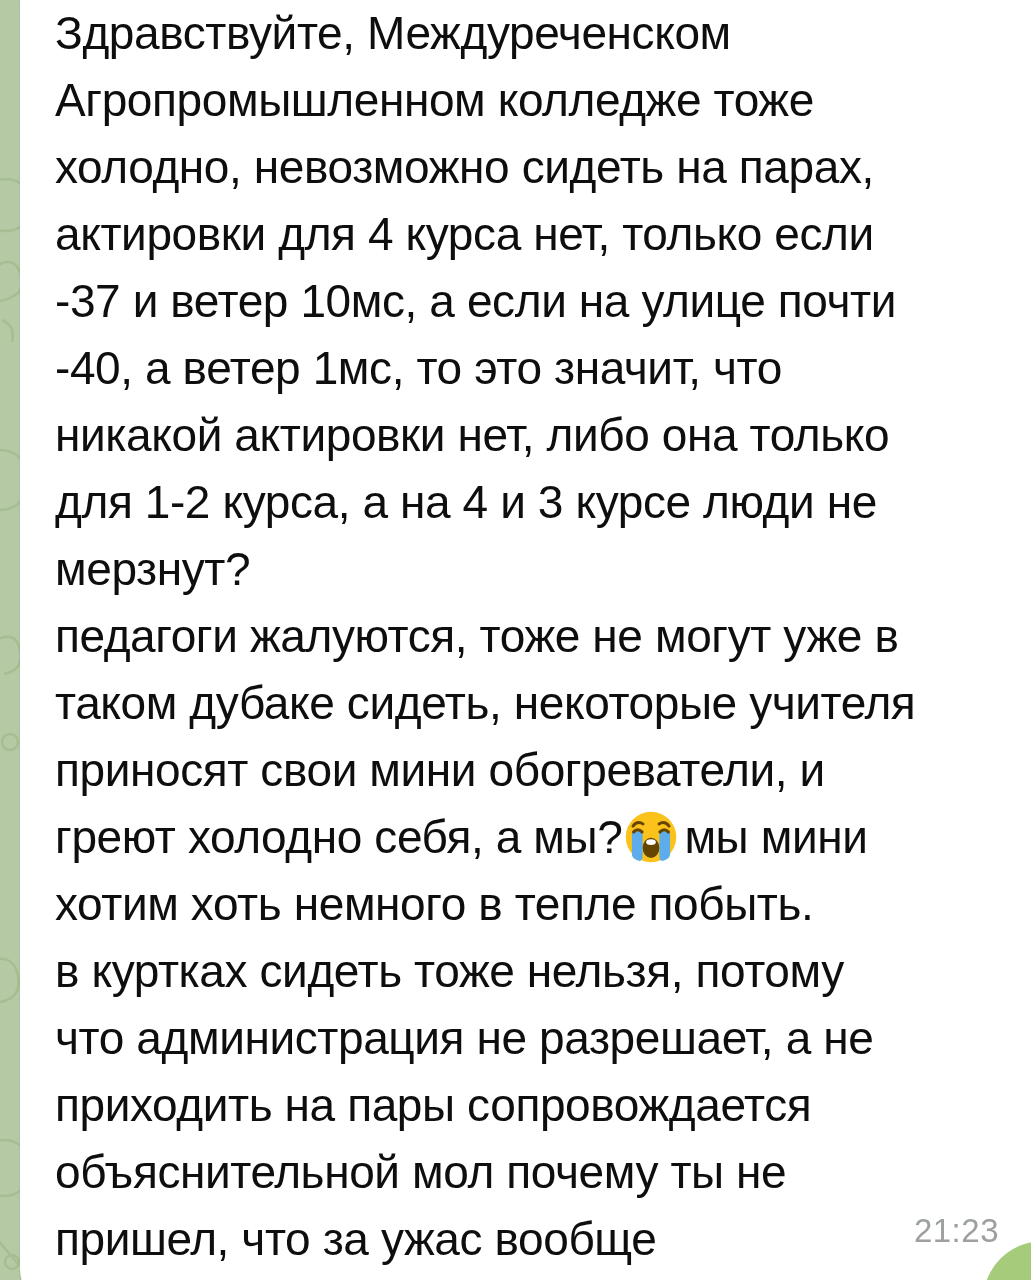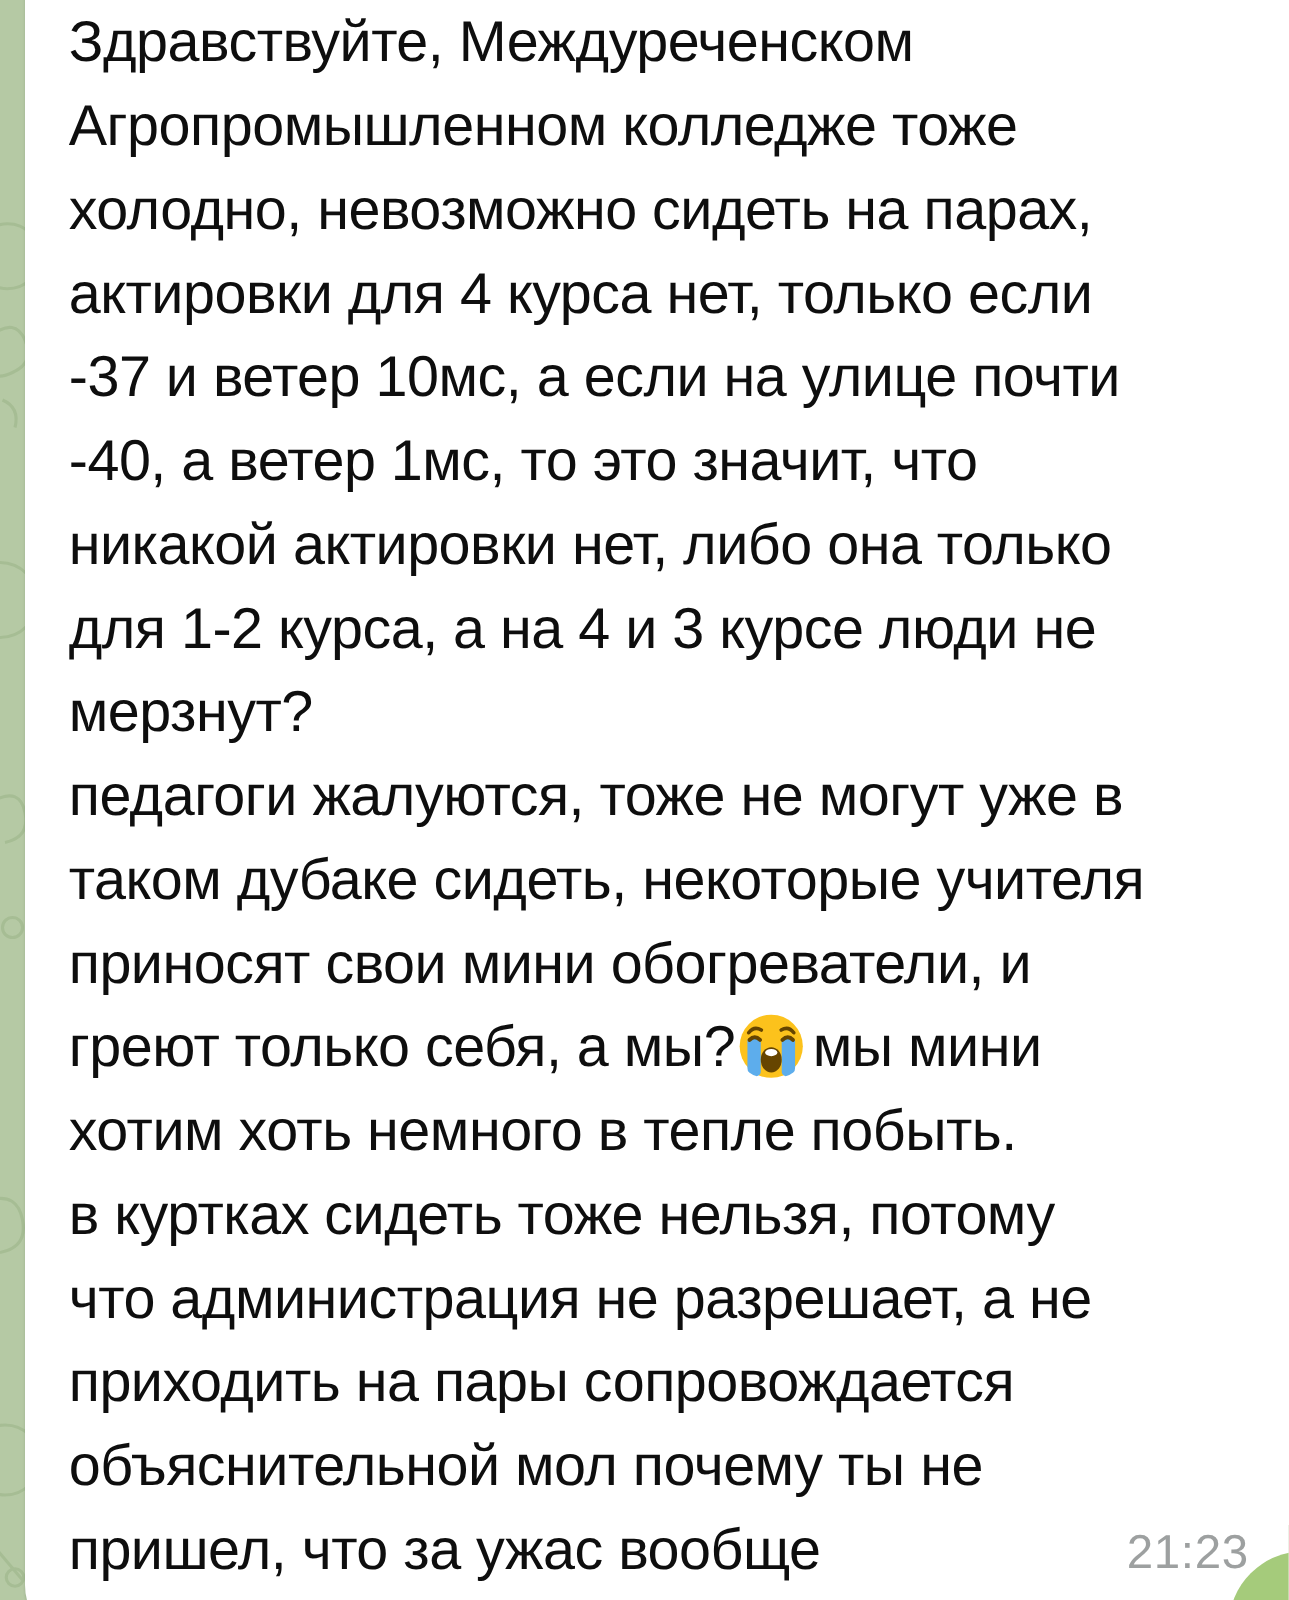--- a/index.html
+++ b/index.html
@@ -17,22 +17,22 @@
           background:var(--bubble);
           border-radius:36px 36px 14px 48px;
           box-shadow:0 1px 2px rgba(25,45,25,.18);
           z-index:1;}
   .msg{padding:36px 0 0 35px;
        font-size:46px;line-height:67px;letter-spacing:-0.4px;
        color:var(--text);}
   .line{white-space:nowrap;height:67px;}
   .emoji{display:inline-block;width:52px;height:52px;vertical-align:-10px;
          margin:0 7px 0 3px;}
-  .timestamp{position:absolute;right:72px;bottom:52px;
-             font-size:38px;letter-spacing:0.5px;color:var(--timestamp);}
+  .timestamp{position:absolute;right:72px;bottom:66px;
+             font-size:33px;letter-spacing:0.5px;color:var(--timestamp);}
   .next-bubble{position:absolute;left:983px;top:1241px;width:220px;height:220px;
                background:var(--next-bubble);border-top-left-radius:60px;
                z-index:2;}
 </style>
 </head>
 <body>
 
 <div class="stage">
 
   <svg class="doodles" width="1031" height="1280" viewBox="0 0 1031 1280" fill="none" stroke="var(--doodle)" stroke-width="2.5" opacity="0.65">
@@ -57,21 +57,21 @@
       <div class="line">-37 и ветер 10мс, а если на улице почти</div>
       <div class="line">-40, а ветер 1мс, то это значит, что</div>
       <div class="line">никакой актировки нет, либо она только</div>
       <div class="line">для 1-2 курса, а на 4 и 3 курсе люди не</div>
       <div class="line">мерзнут?</div>
       <div class="line">педагоги жалуются, тоже не могут уже в</div>
       <div class="line">таком дубаке сидеть, некоторые учителя</div>
       <div class="line">приносят свои мини обогреватели, и</div>
 
       <div class="line">
-        <span>греют только себя, а мы?</span><svg class="emoji" viewBox="0 0 36 36">
+        <span>греют холодно себя, а мы?</span><svg class="emoji" viewBox="0 0 36 36">
           <circle cx="18" cy="18" r="17.5" fill="var(--emoji-face)"></circle>
           <path d="M5.8 14 L11.2 14 Q12.2 14 12.2 15 L12.2 32 Q12.2 34 10 34.6 Q7.5 34 5.8 32.6 Q4.8 31.8 4.8 30 L4.8 15 Q4.8 14 5.8 14 Z" fill="var(--emoji-tears)"></path>
           <path d="M24.8 14 L30.2 14 Q31.2 14 31.2 15 L31.2 30 Q31.2 31.8 30.2 32.6 Q28.5 34 26 34.6 Q23.8 34 23.8 32 L23.8 15 Q23.8 14 24.8 14 Z" fill="var(--emoji-tears)"></path>
           <path d="M5.5 10.5 Q8.5 6.5 12.5 9" stroke="var(--emoji-features)" stroke-width="2" fill="none" stroke-linecap="round"></path>
           <path d="M30.5 10.5 Q27.5 6.5 23.5 9" stroke="var(--emoji-features)" stroke-width="2" fill="none" stroke-linecap="round"></path>
           <path d="M6 14.5 Q8.8 11.5 11.8 14.5" stroke="var(--emoji-features)" stroke-width="2.2" fill="none" stroke-linecap="round"></path>
           <path d="M30 14.5 Q27.2 11.5 24.2 14.5" stroke="var(--emoji-features)" stroke-width="2.2" fill="none" stroke-linecap="round"></path>
           <ellipse cx="18" cy="25.5" rx="5.8" ry="7" fill="var(--emoji-features)"></ellipse>
           <ellipse cx="18" cy="21.5" rx="3.4" ry="2" fill="#ffffff"></ellipse>
         </svg><span>мы мини</span>

